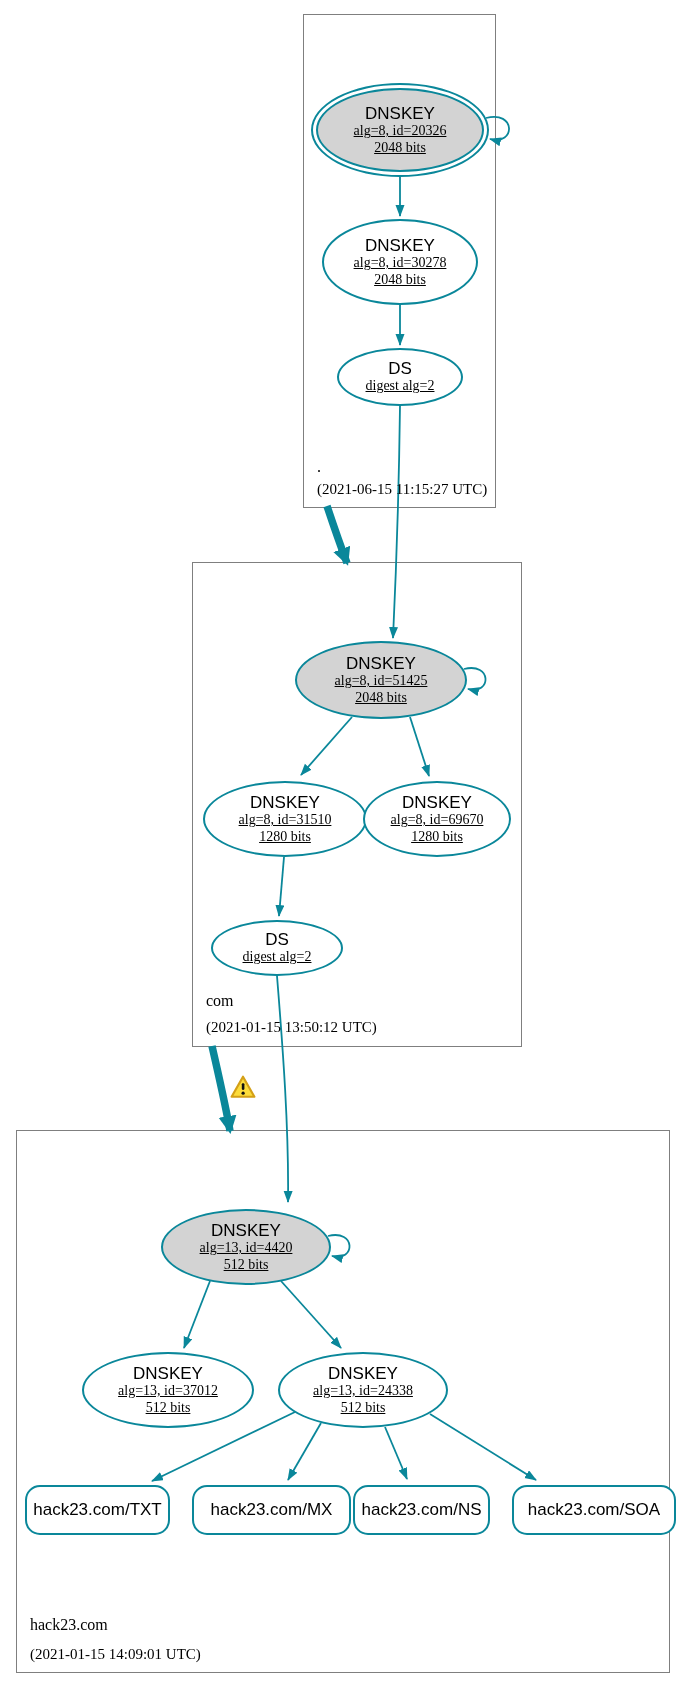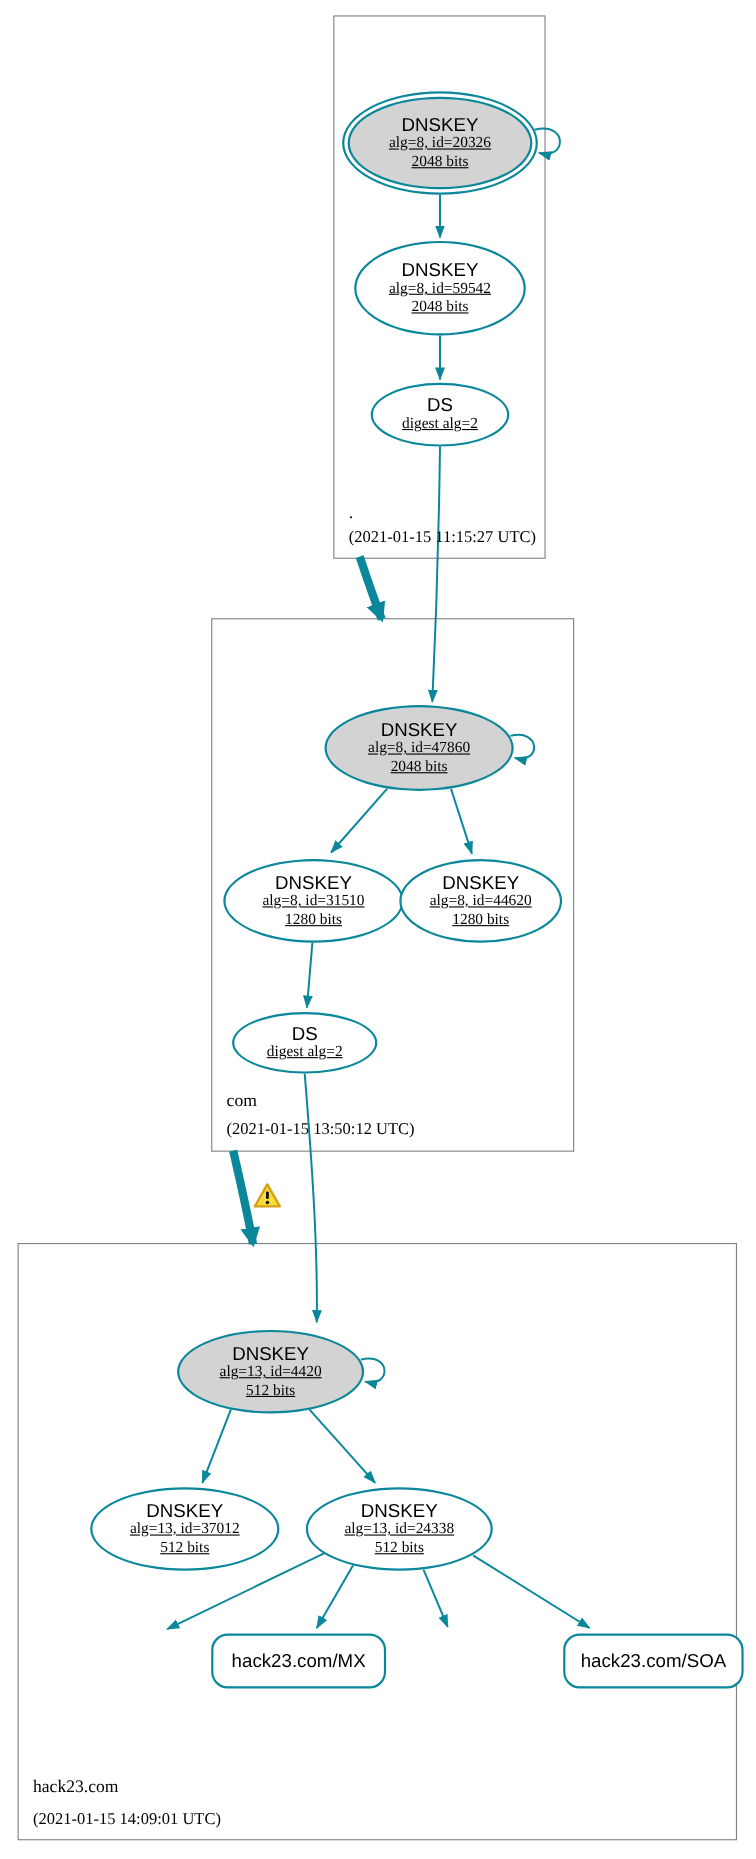--- a/index.html
+++ b/index.html
@@ -87,47 +87,47 @@
   <div class="ksk2" style="left:311px;top:83px;width:178px;height:94px">
     <div class="inner">
       <div class="nt">DNSKEY</div>
       <div class="nd">alg=8, id=20326</div>
       <div class="nd">2048 bits</div>
     </div>
   </div>
 
   <div class="node" style="left:322px;top:219px;width:156px;height:86px">
     <div class="nt">DNSKEY</div>
-    <div class="nd">alg=8, id=59542</div>
+    <div class="nd">alg=8, id=30278</div>
     <div class="nd">2048 bits</div>
   </div>
 
   <div class="node" style="left:337px;top:348px;width:126px;height:58px">
     <div class="nt">DS</div>
     <div class="nd">digest alg=2</div>
   </div>
 
   <div class="zlabel" style="left:317px;top:458px">.</div>
-  <div class="zts" style="left:317px;top:481px">(2021-01-15 11:15:27 UTC)</div>
+  <div class="zts" style="left:317px;top:481px">(2021-06-15 11:15:27 UTC)</div>
 
   <div class="node fill" style="left:295px;top:641px;width:172px;height:78px">
     <div class="nt">DNSKEY</div>
-    <div class="nd">alg=8, id=47860</div>
+    <div class="nd">alg=8, id=51425</div>
     <div class="nd">2048 bits</div>
   </div>
 
   <div class="node" style="left:203px;top:781px;width:164px;height:76px">
     <div class="nt">DNSKEY</div>
     <div class="nd">alg=8, id=31510</div>
     <div class="nd">1280 bits</div>
   </div>
 
   <div class="node" style="left:363px;top:781px;width:148px;height:76px">
     <div class="nt">DNSKEY</div>
-    <div class="nd">alg=8, id=44620</div>
+    <div class="nd">alg=8, id=69670</div>
     <div class="nd">1280 bits</div>
   </div>
 
   <div class="node" style="left:211px;top:920px;width:132px;height:56px">
     <div class="nt">DS</div>
     <div class="nd">digest alg=2</div>
   </div>
 
   <div class="zlabel" style="left:206px;top:992px">com</div>
   <div class="zts" style="left:206px;top:1019px">(2021-01-15 13:50:12 UTC)</div>
@@ -143,22 +143,28 @@
     <div class="nd">alg=13, id=37012</div>
     <div class="nd">512 bits</div>
   </div>
 
   <div class="node" style="left:278px;top:1352px;width:170px;height:76px">
     <div class="nt">DNSKEY</div>
     <div class="nd">alg=13, id=24338</div>
     <div class="nd">512 bits</div>
   </div>
 
+  <div class="rec" style="left:25px;top:1485px;width:145px;height:50px">
+    <span>hack23.com/TXT</span>
+  </div>
   <div class="rec" style="left:192px;top:1485px;width:159px;height:50px">
     <span>hack23.com/MX</span>
+  </div>
+  <div class="rec" style="left:353px;top:1485px;width:137px;height:50px">
+    <span>hack23.com/NS</span>
   </div>
   <div class="rec" style="left:512px;top:1485px;width:164px;height:50px">
     <span>hack23.com/SOA</span>
   </div>
 
   <div class="zlabel" style="left:30px;top:1616px">hack23.com</div>
   <div class="zts" style="left:30px;top:1646px">(2021-01-15 14:09:01 UTC)</div>
 
 </div>
 

